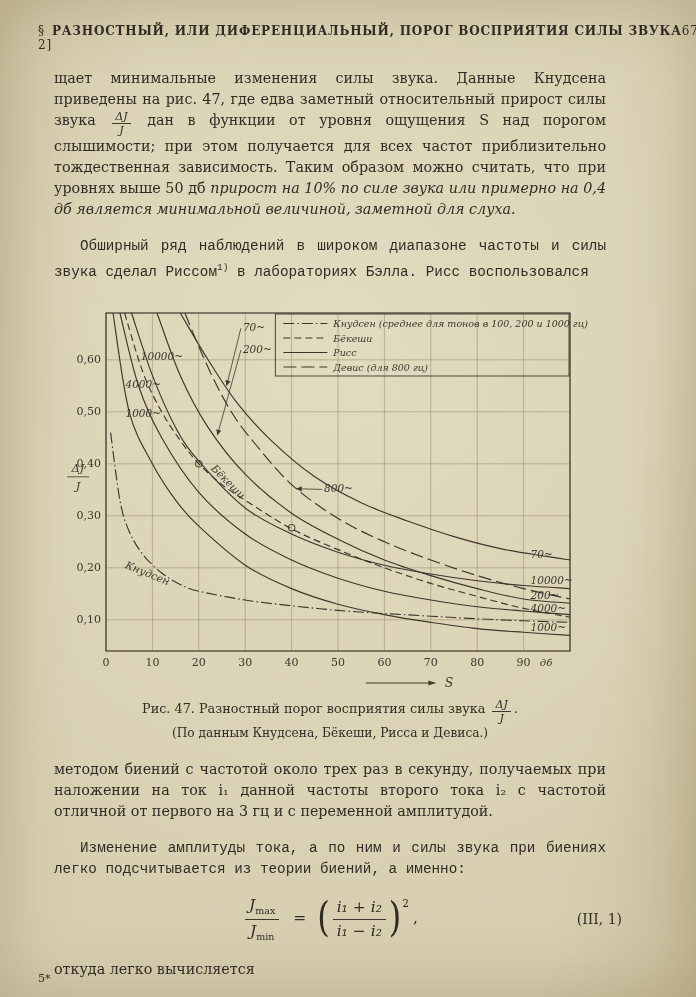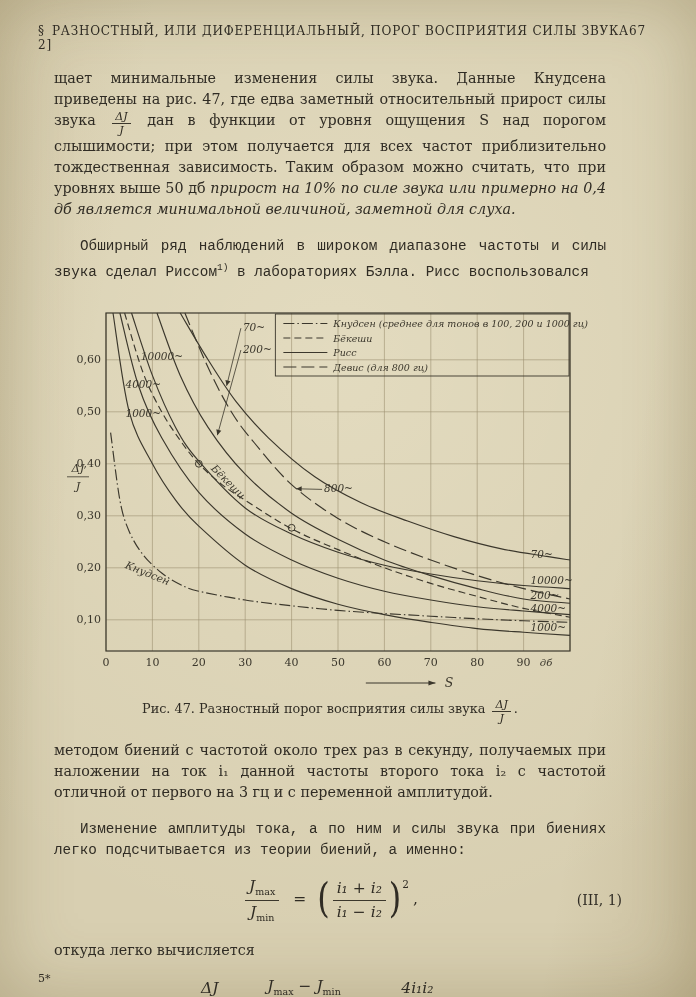--- a/index.html
+++ b/index.html
@@ -4,21 +4,21 @@
 <style>
   html,body{margin:0;padding:0;background:#4b4a46;}
   .page{position:relative;width:696px;height:997px;margin:0 auto;box-sizing:border-box;
     padding:24px 74px 18px 38px;overflow:hidden;
     background-color:#d8cfb1;
     background-image:radial-gradient(130% 95% at 48% 36%, rgba(255,250,228,.28), rgba(0,0,0,0) 62%),
       linear-gradient(100deg, rgba(120,95,45,.10), rgba(0,0,0,0) 18%, rgba(0,0,0,0) 82%, rgba(120,95,45,.14));
     box-shadow:inset 0 0 70px rgba(95,75,30,.28);
     font-family:"DejaVu Serif", serif;color:#302c24;}
   .running-header{display:flex;align-items:baseline;font-size:12px;letter-spacing:.8px;margin-bottom:12px;}
-  .running-header .rh-title{flex:1;white-space:nowrap;}
+  .running-header .rh-title{flex:1;white-space:nowrap;font-weight:bold;}
   .body-text{margin:16px;text-align:justify;font-size:14.3px;line-height:21px;}
   .indent{text-indent:26px;font-family:Liberation Mono, monospace;}
   .ifrac{display:inline-block;vertical-align:-9px;text-align:center;font-style:italic;line-height:1;margin:0 3px;}
   .ifrac .n{display:block;font-size:11px;border-bottom:1px solid #3b372c;padding:0 3px 1px;}
   .ifrac .d{display:block;font-size:11px;padding-top:1px;}
   .fnref{font-size:9.5px;vertical-align:6px;}
   .figure{margin:8px 0 8px 22px;}
   .figure svg{display:block;}
   .figure svg text{font-family:"DejaVu Serif", serif;}
   figcaption{text-align:center;font-size:12.8px;line-height:19px;margin-top:2px;margin-left:-22px;}
@@ -139,20 +139,21 @@
         <line x1="223.35999999999999" y1="39" x2="267.36" y2="39" stroke="#3b372c" stroke-width="1.1" stroke-dasharray="7 4"></line>
         <text x="273.36" y="42.5" font-size="9.5" font-style="italic" fill="#3b372c">Бёкеши</text>
         <line x1="223.35999999999999" y1="53.5" x2="267.36" y2="53.5" stroke="#3b372c" stroke-width="1.1" stroke-dasharray="none"></line>
         <text x="273.36" y="57" font-size="9.5" font-style="italic" fill="#3b372c">Рисс</text>
         <line x1="223.35999999999999" y1="68" x2="267.36" y2="68" stroke="#3b372c" stroke-width="1.1" stroke-dasharray="13 5"></line>
         <text x="273.36" y="71.5" font-size="9.5" font-style="italic" fill="#3b372c">Девис (для 800 гц)</text>
       </svg>
     <figcaption>
       <span>Рис. 47. Разностный порог восприятия силы звука</span>
       <span class="ifrac"><span class="n">ΔJ</span><span class="d">J</span></span><span>.</span>
+      <div class="cap2">(По данным Кнудсена, Бёкеши, Рисса и Девиса.)</div>
     </figcaption>
   </figure>
 
   <p class="body-text">методом биений с частотой около трех раз в секунду, получаемых при наложении на ток i₁ данной частоты второго тока i₂ с частотой отличной от первого на 3 гц и с переменной амплитудой.</p>
 
   <p class="body-text indent">Изменение амплитуды тока, а по ним и силы звука при биениях легко подсчитывается из теории биений, а именно:</p>
 
   <div class="eq-row">
     <span class="formula">
       <span class="frac"><span class="num"><span>J</span><sub>max</sub></span><span class="den"><span>J</span><sub>min</sub></span></span>

